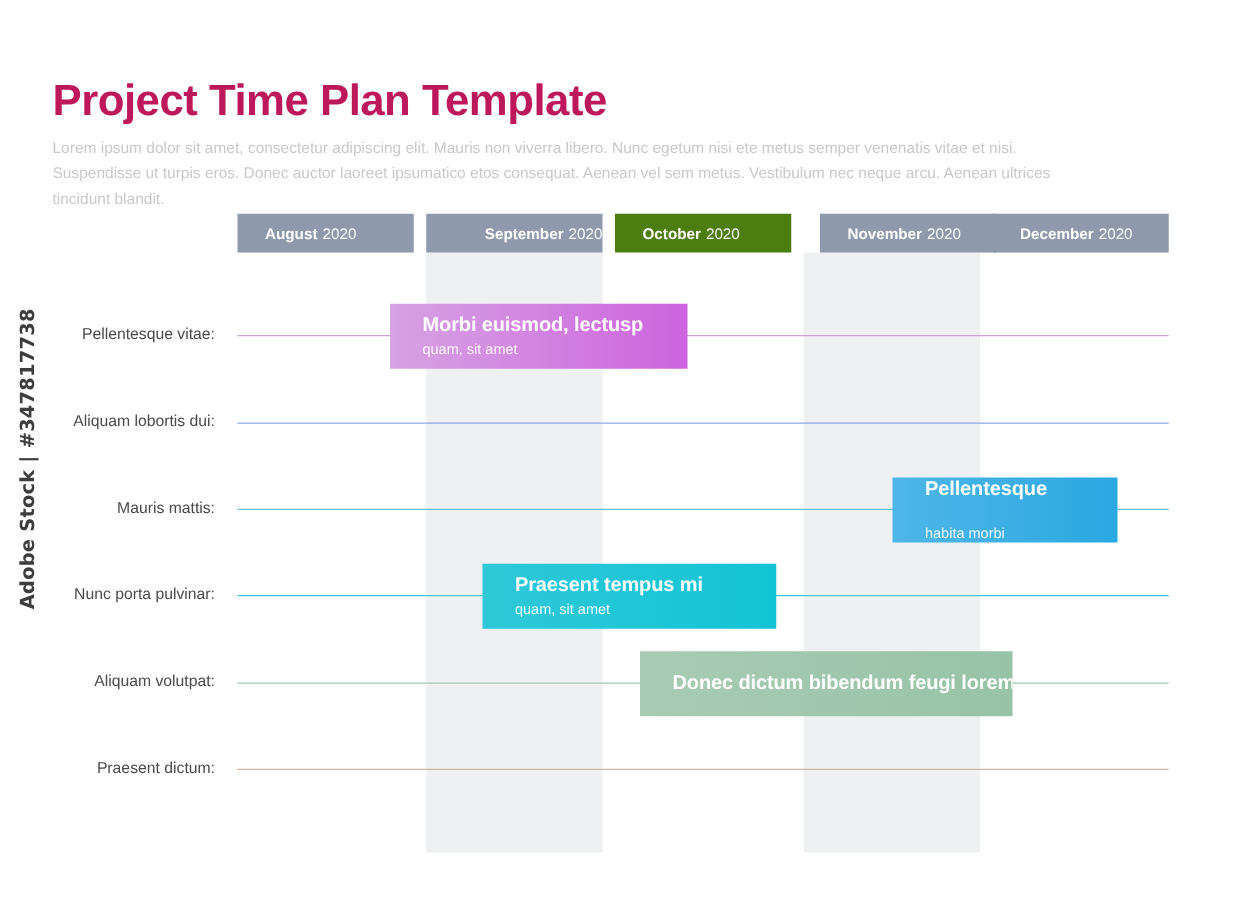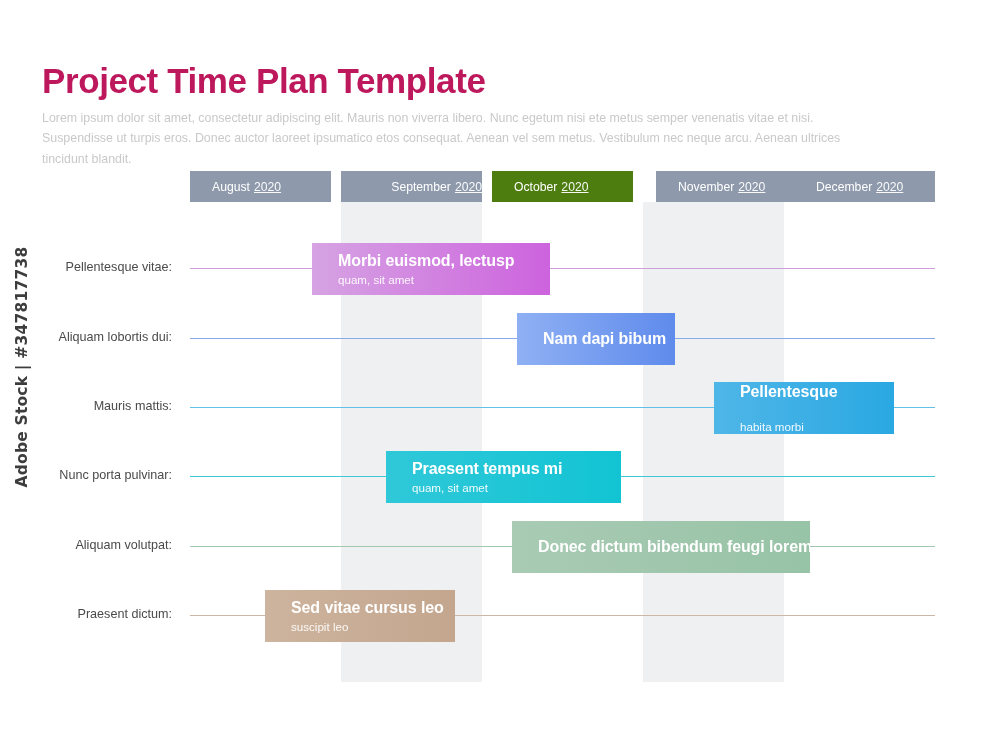--- a/index.html
+++ b/index.html
@@ -85,22 +85,22 @@
     height: 31px;
     background: #8e9aab;
     display: flex;
     align-items: center;
     padding-left: 22px;
     box-sizing: border-box;
     color: #ffffff;
     font-size: 12.2px;
     white-space: nowrap;
   }
-  .month-header .m-name { font-weight: 400; }
-  .month-header .m-year { font-weight: 400; margin-left: 4px; opacity: .95; text-decoration: underline; }
+  .month-header .m-name { font-weight: 700; }
+  .month-header .m-year { font-weight: 400; margin-left: 4px; opacity: .95; }
 
   
   .row {
     position: absolute;
     left: 0;
     width: 745px;
     height: 0;
   }
   .row-line {
     position: absolute;
@@ -186,38 +186,31 @@
       <div class="row-label" style="color: rgb(74, 74, 74);">Aliquam volutpat:</div>
     </div>
     <div class="row" style="top: 445px;">
       <div class="row-line" style="background: rgb(203, 183, 165);"></div>
       <div class="row-label" style="color: rgb(74, 74, 74);">Praesent dictum:</div>
     </div>
     <div class="bar" style="left: 122px; width: 238px; top: 72px; background: linear-gradient(90deg, rgb(214, 163, 227) 0%, rgb(205, 99, 222) 100%);">
       <div class="bar-title">Morbi euismod, lectusp</div>
       <div class="bar-sub">quam, sit amet</div>
     </div>
-    <div class="bar center-only" style="left: 327px; width: 158px; top: 142px; background: linear-gradient(90deg, rgb(143, 176, 243) 0%, rgb(95, 139, 236) 100%);">
-      <div class="bar-title">Nam dapi bibum</div>
-    </div>
     <div class="bar" style="left: 524px; width: 180px; top: 211px; background: linear-gradient(90deg, rgb(79, 182, 232) 0%, rgb(42, 168, 226) 100%); gap: 16px;">
       <div class="bar-title">Pellentesque</div>
       <div class="bar-sub">habita morbi</div>
     </div>
     <div class="bar" style="left: 196px; width: 235px; top: 280px; background: linear-gradient(90deg, rgb(47, 200, 217) 0%, rgb(18, 196, 211) 100%);">
       <div class="bar-title">Praesent tempus mi</div>
       <div class="bar-sub">quam, sit amet</div>
     </div>
     <div class="bar center-only" style="left: 322px; width: 298px; top: 350px; background: linear-gradient(90deg, rgb(169, 203, 180) 0%, rgb(151, 195, 166) 100%);">
       <div class="bar-title">Donec dictum bibendum feugi lorem</div>
     </div>
-    <div class="bar" style="left: 75px; width: 190px; top: 419px; background: linear-gradient(90deg, rgb(205, 180, 158) 0%, rgb(196, 166, 142) 100%);">
-      <div class="bar-title">Sed vitae cursus leo</div>
-      <div class="bar-sub">suscipit leo</div>
-    </div>
     <div class="month-header" style="left: 0px; width: 141px; background: rgb(142, 154, 171);">
       <span class="m-name">August</span>
       <span class="m-year">2020</span>
     </div>
     <div class="month-header" style="left: 151px; width: 141px; background: rgb(142, 154, 171); justify-content: flex-end;">
       <span class="m-name">September</span>
       <span class="m-year">2020</span>
     </div>
     <div class="month-header" style="left: 302px; width: 141px; background: #4d7c0f;">
       <span class="m-name">October</span>

